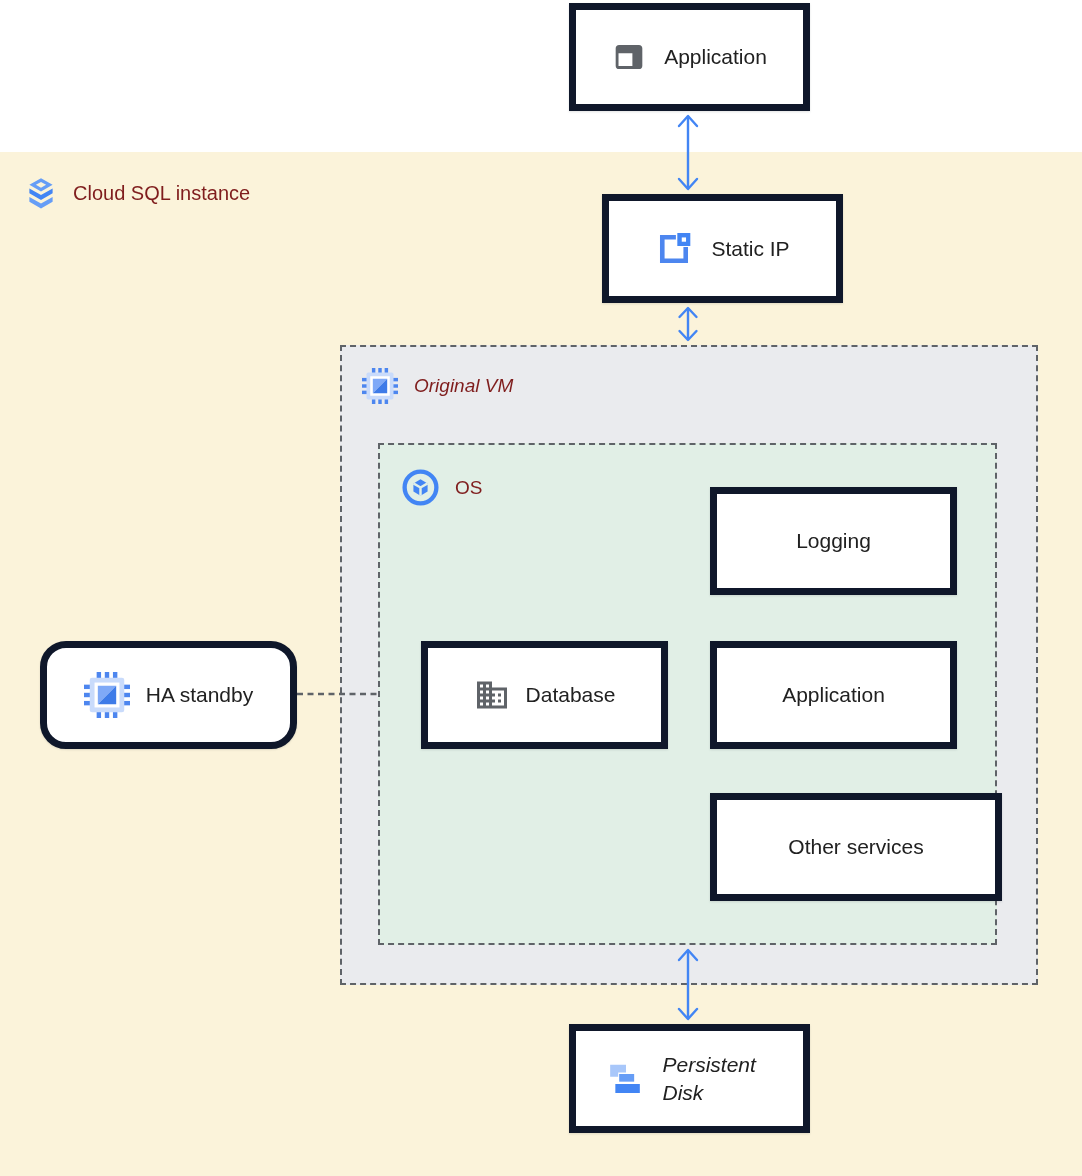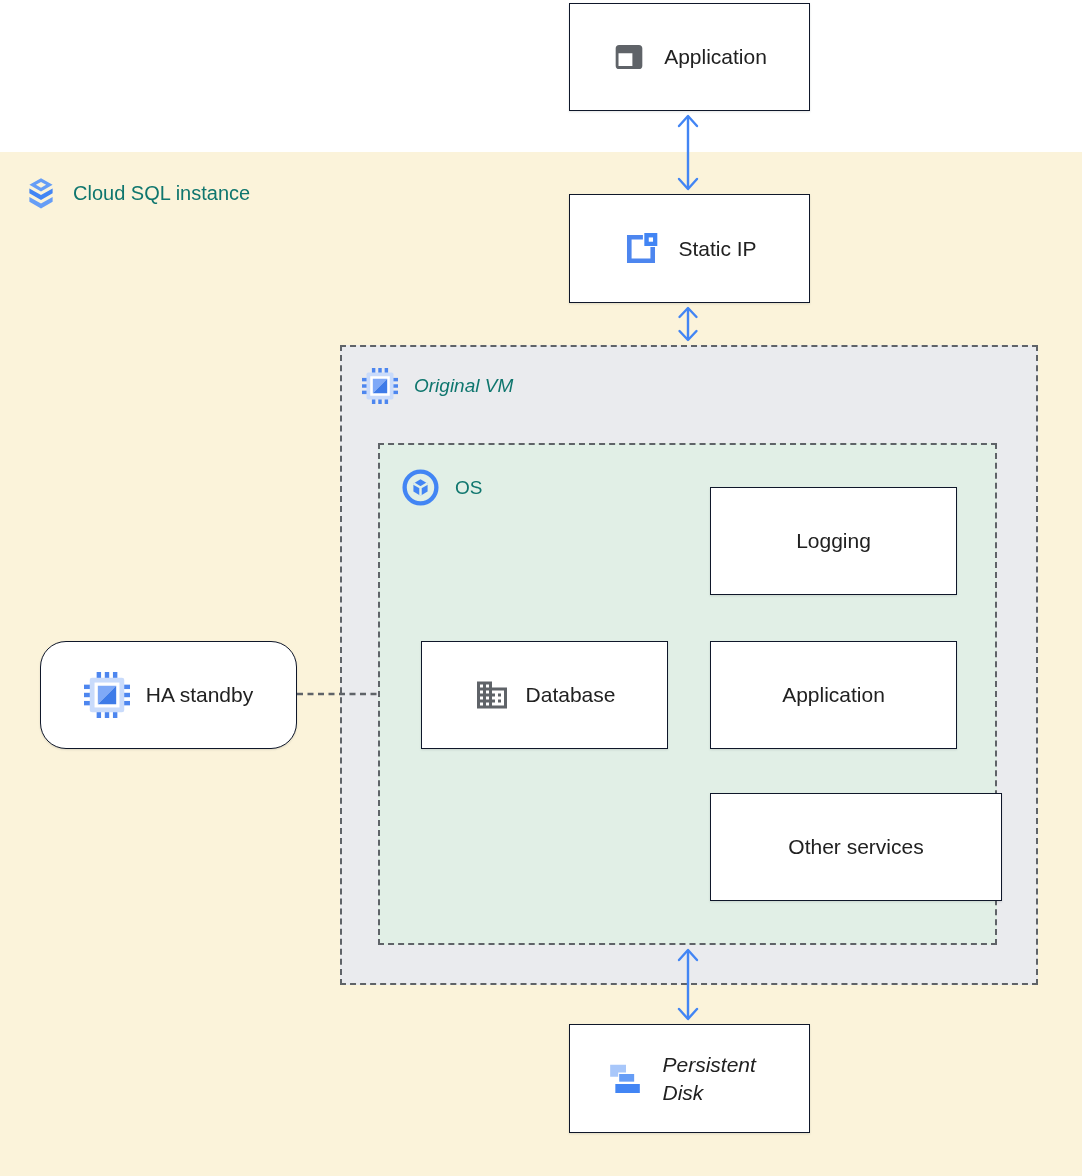--- a/index.html
+++ b/index.html
@@ -20,40 +20,40 @@
   .region {
     position: absolute;
     border: 2.5px dashed #5F6368;
   }
   .region-vm { left: 340px; top: 345px; width: 698px; height: 640px; background: #EAEBEE; }
   .region-os { left: 378px; top: 443px; width: 619px; height: 502px; background: #E1EFE6; }
   .region-label {
     position: absolute;
     display: flex;
     align-items: center;
-    color: #0f766e;
+    color: #7f1d1d;
     font-size: 19px;
   }
   .label-sql { left: 24px; top: 177px; gap: 15px; font-size: 20px; }
   .label-vm  { left: 362px; top: 368px; gap: 16px; font-style: italic; }
   .label-os  { left: 402px; top: 469px; gap: 16px; }
   .node {
     position: absolute;
     background: #FFFFFF;
-    border: 1px solid #0f172a;
+    border: 7px solid #0f172a;
     box-shadow: 0 1px 2px rgba(60,64,67,0.15);
     display: flex;
     align-items: center;
     justify-content: center;
     font-size: 21px;
     color: #212121;
     gap: 18px;
   }
   .node-application { left: 569px; top: 3px;    width: 241px; height: 108px; }
-  .node-static-ip  { left: 569px; top: 194px;  width: 241px; height: 109px; }
+  .node-static-ip  { left: 602px; top: 194px;  width: 241px; height: 109px; }
   .node-ha         { left: 40px;  top: 641px;  width: 257px; height: 108px; gap: 16px; border-radius: 26px; }
   .node-database   { left: 421px; top: 641px;  width: 247px; height: 108px; gap: 16px; }
   .node-logging    { left: 710px; top: 487px;  width: 247px; height: 108px; }
   .node-monitoring { left: 710px; top: 641px;  width: 247px; height: 108px; }
   .node-other      { left: 710px; top: 793px;  width: 292px; height: 108px; }
   .node-disk       { left: 569px; top: 1024px; width: 241px; height: 109px; font-style: italic; }
   .node-disk .wrap-label { display: block; width: 112px; line-height: 1.32; }
   .arrow { position: absolute; left: 675px; }
   .arrow-1 { top: 113px; }
   .arrow-2 { top: 305px; }

